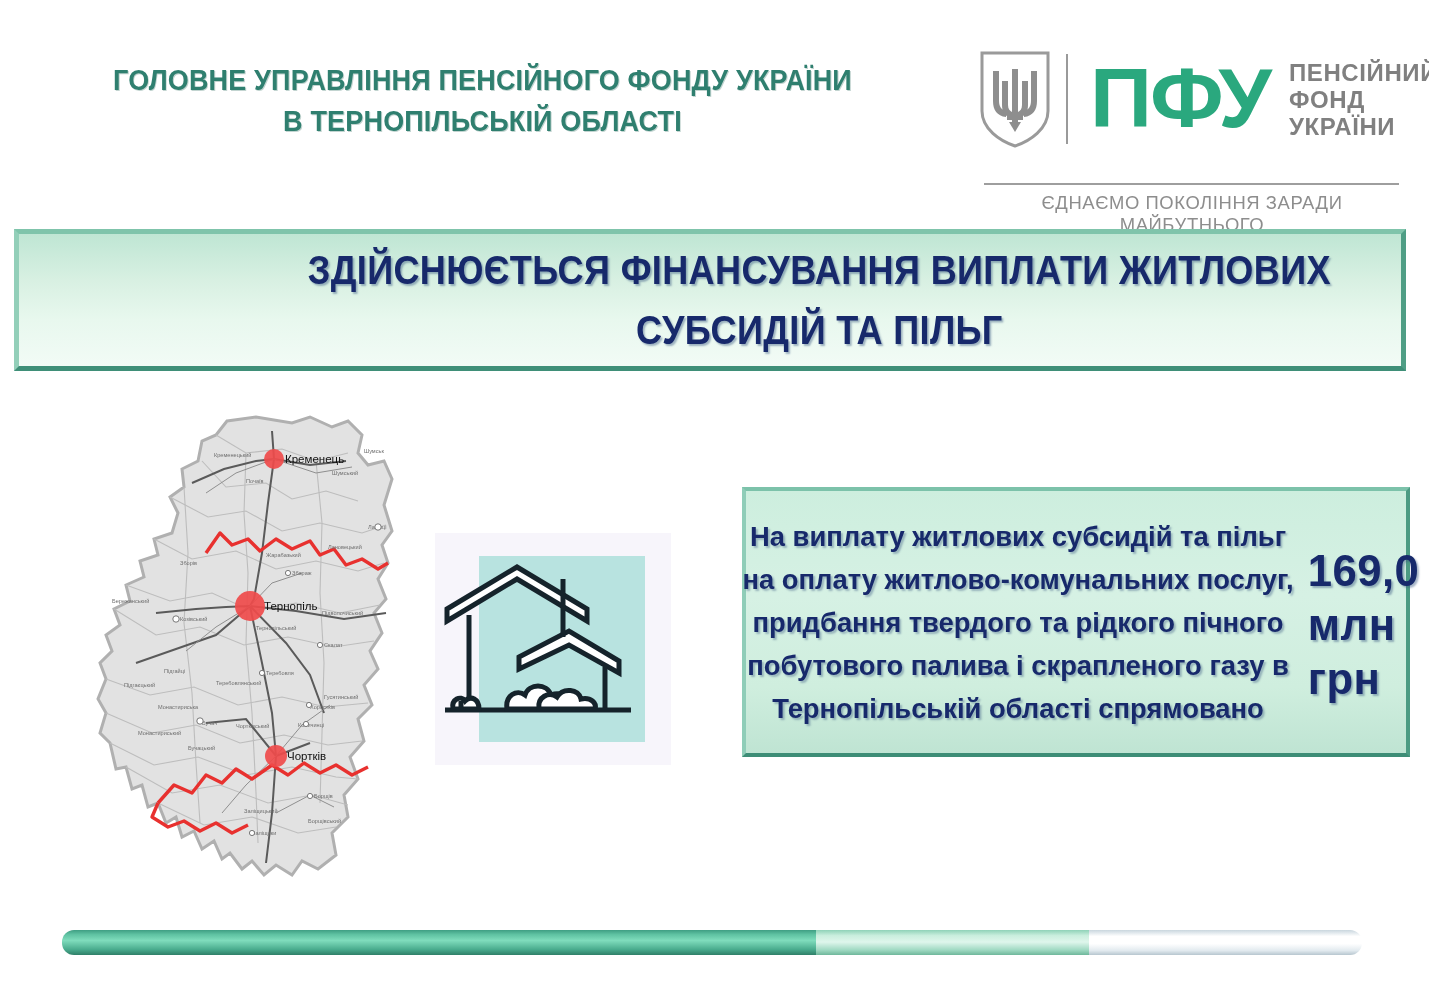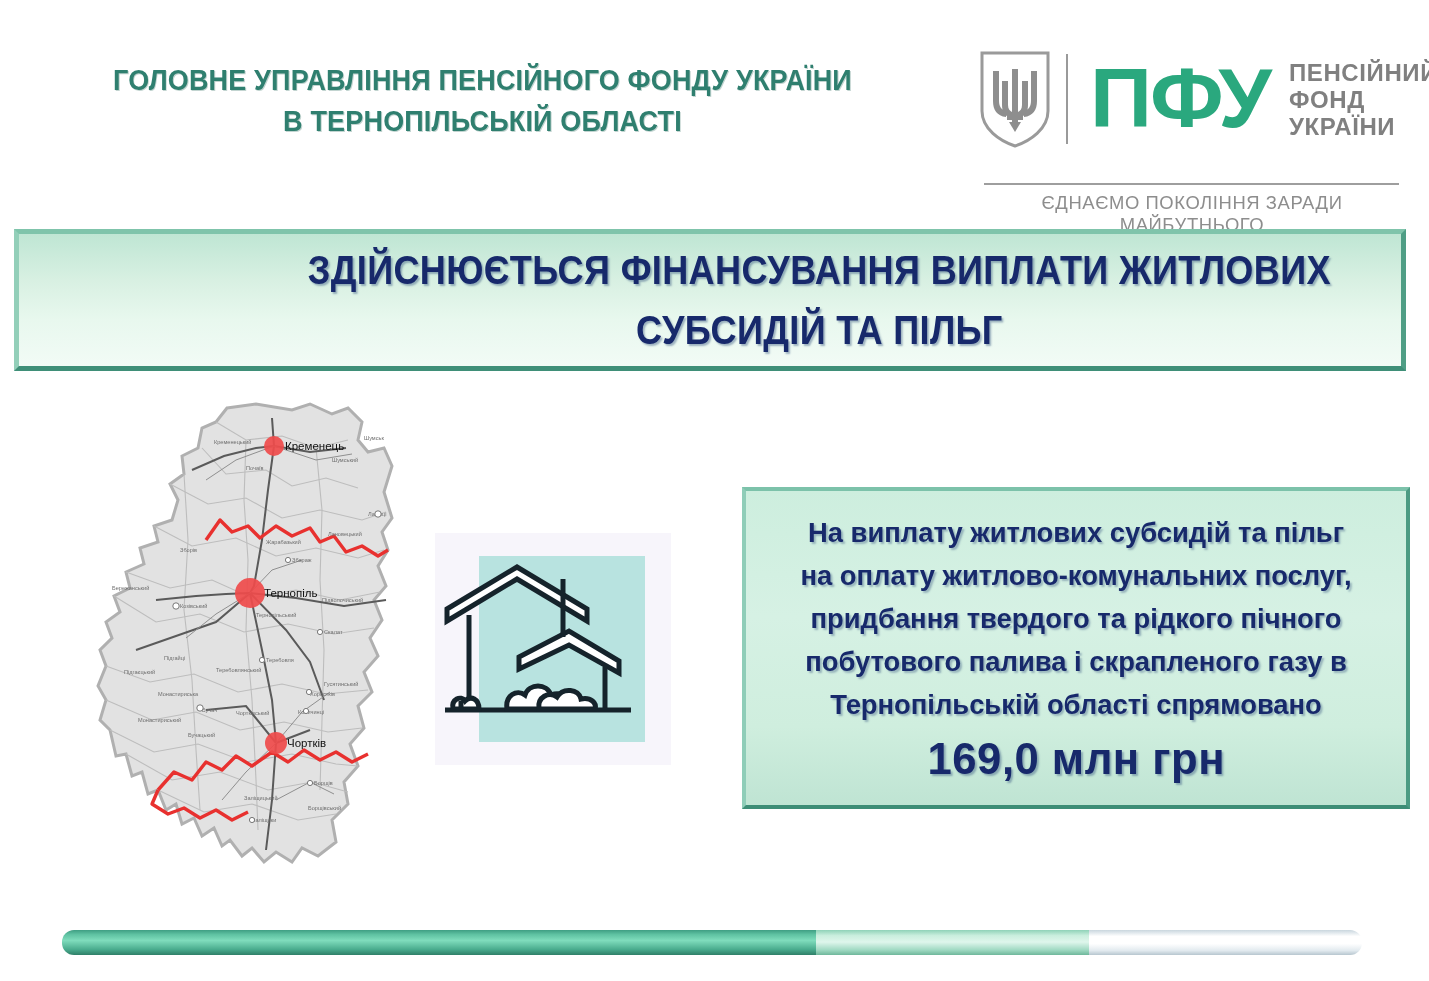--- a/index.html
+++ b/index.html
@@ -87,44 +87,44 @@
     line-height:60px;
     letter-spacing:0.4px;
     transform:scaleX(0.88);
     transform-origin:center center;
     text-shadow:2px 2px 2px rgba(60,90,130,.45);
     white-space:nowrap;
   }
   .banner-text .l2{display:block;}
 
   
-  .map-wrap{position:absolute;left:96px;top:400px;width:330px;height:490px;}
+  .map-wrap{position:absolute;left:96px;top:413px;width:330px;height:490px;}
   .map-svg{width:330px;height:490px;display:block;}
 
   
   .house-card{
     position:absolute;left:435px;top:533px;width:236px;height:232px;
     background:#f7f5fb;
   }
   .house-inner{
     position:absolute;left:44px;top:23px;width:166px;height:186px;
     background:#b8e3e0;
   }
   .house-svg{position:absolute;left:0;top:0;width:236px;height:232px;}
 
   
   .infobox{
-    position:absolute;left:742px;top:487px;width:668px;height:322px;
+    position:absolute;left:742px;top:487px;width:668px;height:270px;
     background:linear-gradient(180deg,#cdeede 0%,#d6f1e4 40%,#cfeede 75%,#bfe4d3 100%);
     border-top:4px solid #7cc2aa;
     border-left:4px solid #8fcdb8;
     border-right:4px solid #4c9b83;
     border-bottom:4px solid #3d8d76;
     box-sizing:border-box;
-    display:flex;flex-direction:column;align-items:center;justify-content:center;
+    display:flex;flex-direction:row;align-items:center;justify-content:center;
   }
   .info-text{
     text-align:center;
     color:#17296b;
     font-weight:bold;
     font-size:28.5px;
     line-height:43px;
     transform:scaleX(0.96);
     transform-origin:center center;
     text-shadow:2px 2px 2px rgba(60,90,130,.40);

